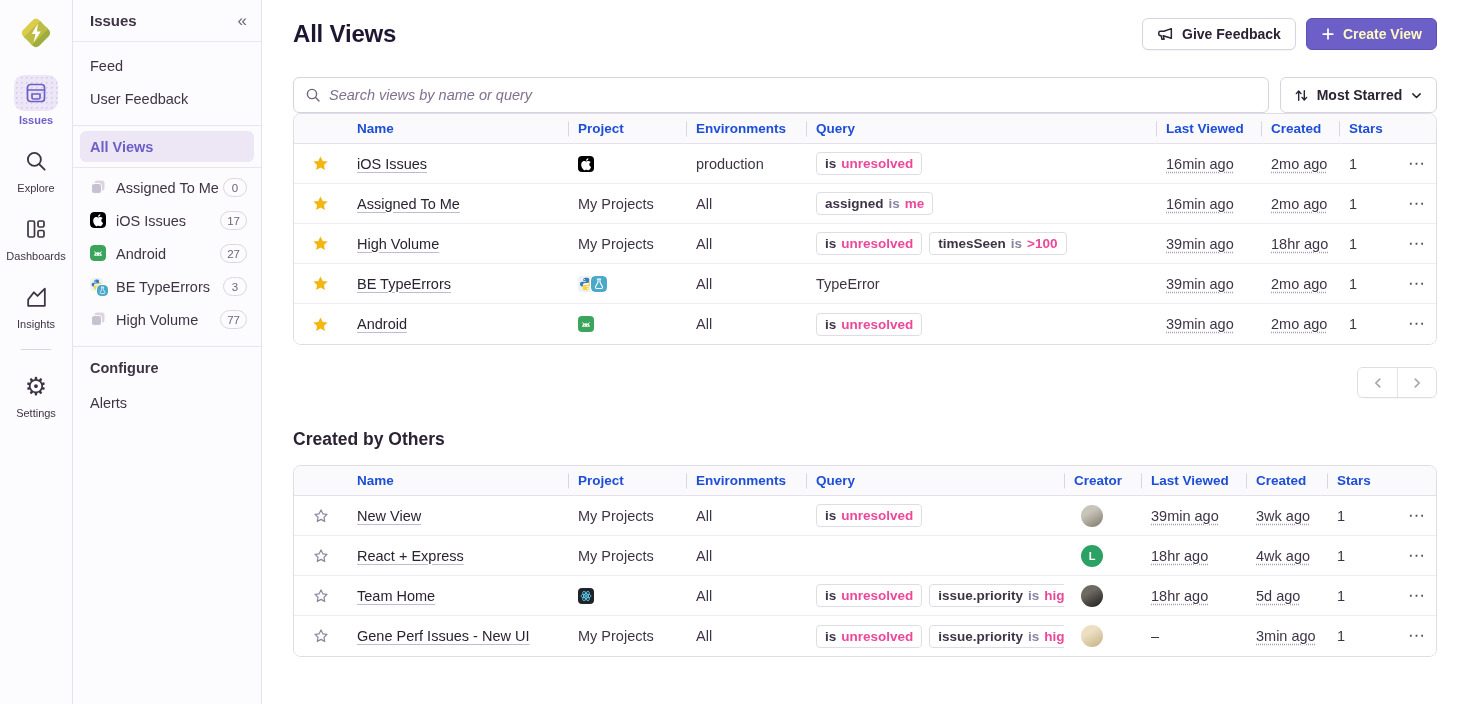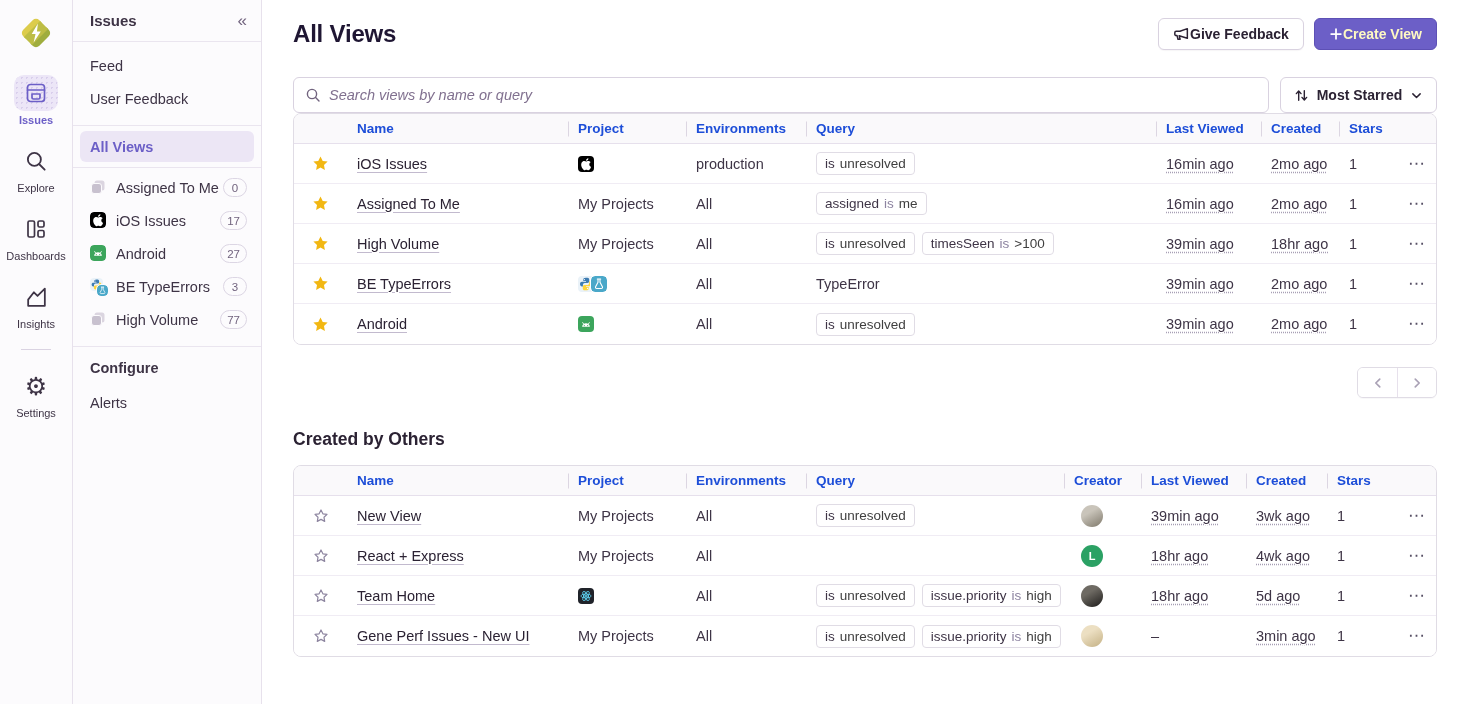--- a/index.html
+++ b/index.html
@@ -31,21 +31,21 @@
   .proj-icon { width:18px; height:18px; display:inline-flex; position:relative; margin-right:8px; flex:none; }
   .proj-icon svg { border-radius:4px; }
   .side-label { flex:1; white-space:nowrap; overflow:hidden; }
   .count-badge { min-width:24px; height:19px; border:1px solid #DCD6E4; border-radius:10px; font-size:11.5px; color:#71637E; display:flex; align-items:center; justify-content:center; padding:0 6px; background:#FCFBFD; }
 
   
   .main { flex:1; background:#fff; padding:18px 34px 0 31px; overflow:hidden; }
   .page-head { display:flex; align-items:center; justify-content:space-between; }
   h1 { font-size:24px; font-weight:bold; color:#1F1633; letter-spacing:-0.2px; }
   .head-actions { display:flex; gap:10px; }
-  .btn { height:32px; border-radius:6px; font-size:14px; font-weight:bold; display:inline-flex; align-items:center; gap:0; padding:0 14px; cursor:pointer; font-family:inherit; }
+  .btn { height:32px; border-radius:6px; font-size:14px; font-weight:bold; display:inline-flex; align-items:center; gap:8px; padding:0 14px; cursor:pointer; font-family:inherit; }
   .btn.ghost { background:#fff; border:1px solid #D9D2E0; color:#2B2233; box-shadow:0 1px 1px rgba(40,30,60,.04); }
   .btn.primary { background:#6C5FC7; border:1px solid #5D50B5; color:#fef9c3; }
 
   .toolbar { display:flex; gap:11px; margin-top:27px; }
   .search { flex:1; height:36px; border:1px solid #D9D2E0; border-radius:6px; display:flex; align-items:center; padding:0 11px; background:#fff; }
   .search input { border:none; outline:none; flex:1; font-size:14.5px; margin-left:8px; font-family:inherit; color:#3E3446; background:transparent;font-style:italic; }
   .search input::placeholder { color:#80708F; }
   .sort-btn { width:157px; height:36px; border:1px solid #D9D2E0; border-radius:6px; background:#fff; display:flex; align-items:center; justify-content:center; gap:8px; font-size:14px; font-weight:bold; color:#2B2233; cursor:pointer; font-family:inherit; }
 
   h2 { font-size:17.5px; font-weight:bold; color:#2B2233; margin:25px 0 15px; }
@@ -60,24 +60,24 @@
   .hcell { font-size:13.5px; font-weight:bold; color:#1d4ed8; padding-left:10px; position:relative; white-space:nowrap; }
   .hcell.first { padding-left:0; }
   .hcell.hdiv::before { content:""; position:absolute; left:0; top:50%; transform:translateY(-50%); width:1px; height:15px; background:#DCD6E2; }
   .tdata { height:40px; border-bottom:1px solid #F0ECF4; background:#fff; cursor:pointer; }
   .tdata:last-child { border-bottom:none; }
   .cell { padding-left:10px; font-size:14.5px; color:#3E3446; white-space:nowrap; display:flex; align-items:center; }
   .cell.star-cell { justify-content:center; padding-left:0; }
   .star-btn { background:none; border:none; cursor:pointer; display:flex; padding:2px; }
   .name-link { color:#2B2233; text-decoration:underline; text-decoration-color:#C2BACE; text-underline-offset:3px; cursor:pointer; }
   .query-cell { overflow:hidden; gap:7px; }
-  .chip { display:inline-flex; gap:5px; border:1px solid #E0DCE5; border-radius:4px; padding:3px 8px; font-size:13.5px; background:#fff; flex:none; }
+  .chip { display:inline-flex; gap:5px; border:1px solid #E0DCE5; border-radius:4px; padding:3px 8px; font-size:13.5px; background:#fff; flex:none;font-weight:bold; }
   .tok-key { color:#3E3446; }
   .tok-op { color:#8D84A1; }
-  .tok-value { color:#404040; }
+  .tok-value { color:#ec4899; }
   .plain-q { font-size:14.5px; color:#3E3446; }
   .time-val { text-decoration:underline dotted; text-decoration-color:#A79FB5; text-underline-offset:3px; }
   .menu-btn { background:none; border:none; color:#564F64; font-size:17px; letter-spacing:1px; cursor:pointer; line-height:10px; padding:4px 6px; }
   .avatar { width:22px; height:22px; border-radius:50%; margin-left:7px; display:flex; align-items:center; justify-content:center; font-size:11px; font-weight:bold; color:#fff; flex:none; }
   .proj-icons { display:inline-flex; align-items:center; }
   .proj-icons .pi { width:16px; height:16px; display:inline-flex; }
   .proj-icons .pi + .pi { margin-left:-3px; }
   .proj-icons .pi + .pi svg { outline:1.5px solid #fff; border-radius:4px; }
   .pi svg, .proj-icon svg { display:block; }
 

